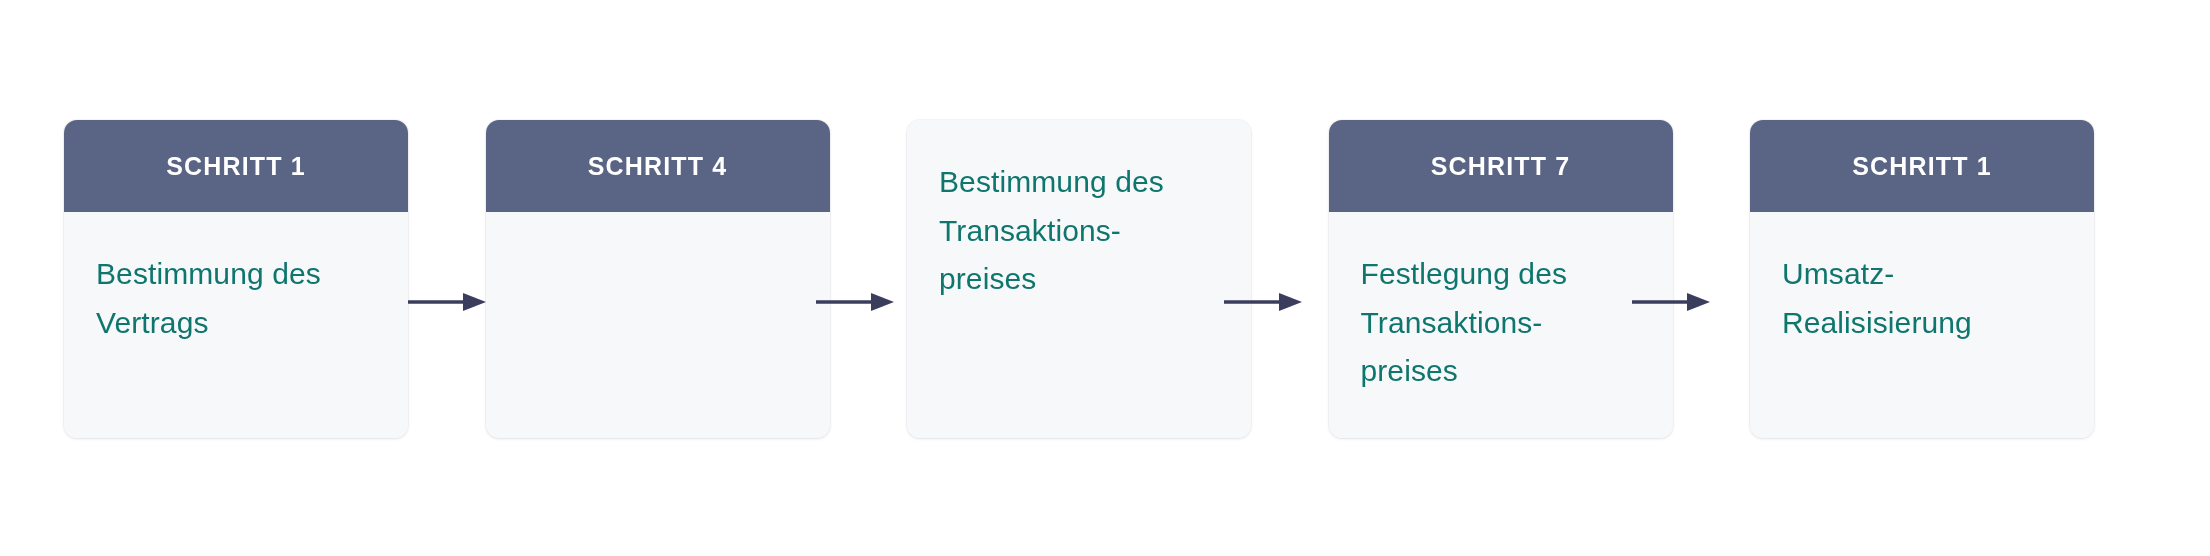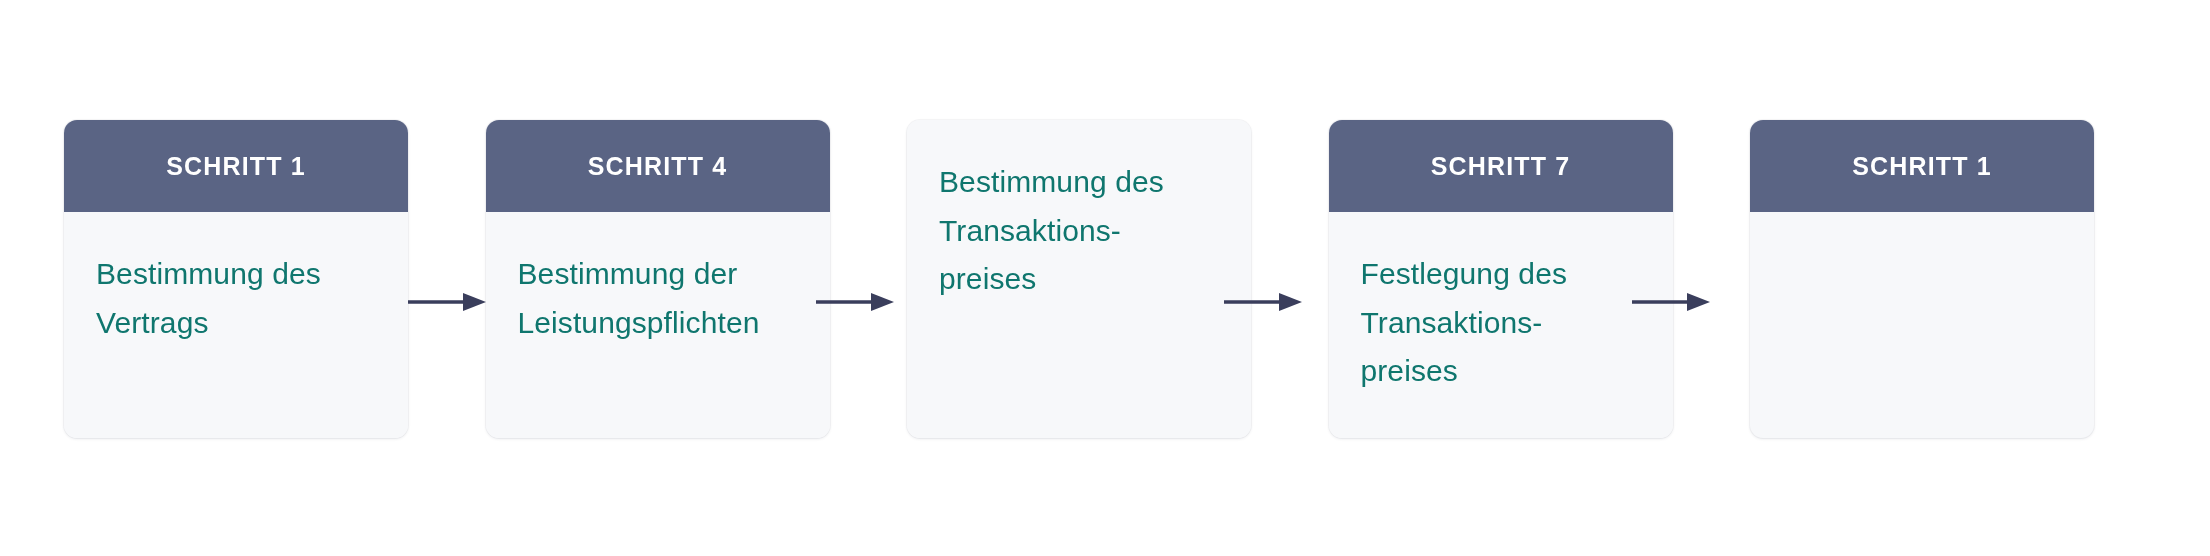--- a/index.html
+++ b/index.html
@@ -102,24 +102,20 @@
     <div class="step-card">
       <div class="step-header">SCHRITT 1</div>
       <div class="step-body">
         <div class="step-body-text">Bestimmung des
 Vertrags</div>
       </div>
     </div>
 
     <div class="step-card">
       <div class="step-header">SCHRITT 4</div>
-      <div class="step-body">
-        <div class="step-body-text">Bestimmung der
-Leistungspflichten</div>
-      </div>
     </div>
 
     <div class="step-card">
       <div class="step-body">
         <div class="step-body-text">Bestimmung des
 Transaktions-
 preises</div>
       </div>
     </div>
 
@@ -127,20 +123,24 @@
       <div class="step-header">SCHRITT 7</div>
       <div class="step-body">
         <div class="step-body-text">Festlegung des
 Transaktions-
 preises</div>
       </div>
     </div>
 
     <div class="step-card">
       <div class="step-header">SCHRITT 1</div>
+      <div class="step-body">
+        <div class="step-body-text">Umsatz-
+Realisisierung</div>
+      </div>
     </div>
 
   </div>
 
   <div class="arrow arrow-1">
     <svg width="80" height="24" viewBox="0 0 80 24" xmlns="http://www.w3.org/2000/svg">
       <line x1="0" y1="12" x2="58" y2="12" stroke="#3a3e5c" stroke-width="3.5"></line>
       <polygon points="55,3 78,12 55,21" fill="#3a3e5c"></polygon>
     </svg>
   </div>

